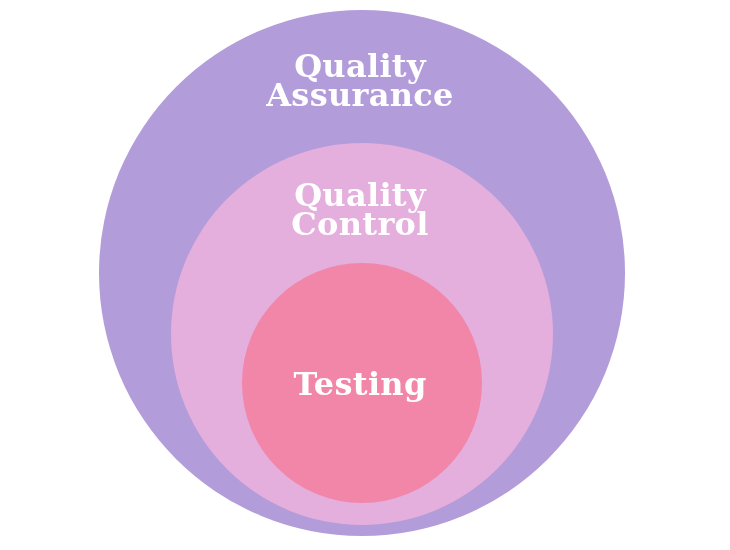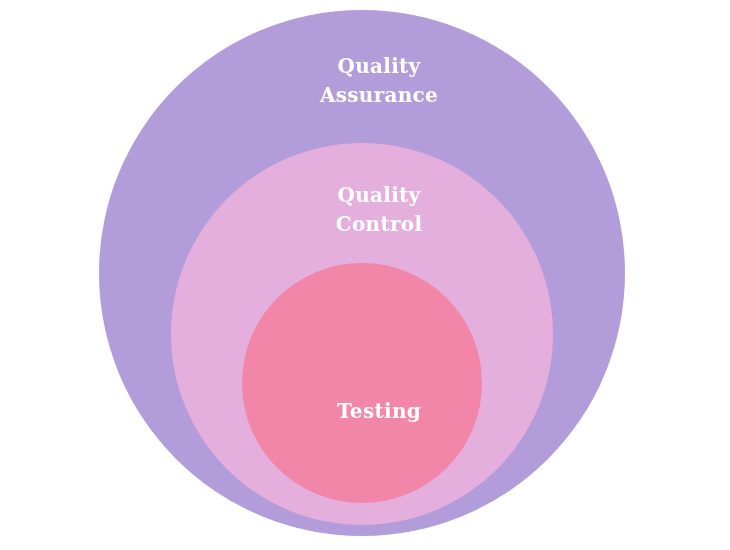--- a/index.html
+++ b/index.html
@@ -35,26 +35,26 @@
     height: 382px;
   }
   .circle-inner {
     left: 242px;
     top: 263px;
     width: 240px;
     height: 240px;
   }
   .ring-label {
     position: absolute;
-    left: 199px;
+    left: 180px;
     width: 360px;
     text-align: center;
     color: #ffffff;
     font-weight: bold;
-    font-size: 20px;
+    font-size: 32px;
     line-height: 29px;
     white-space: pre-line;
     letter-spacing: 0.3px;
     user-select: none;
   }
   .label-qa  { top: 52px; }
   .label-qc  { top: 181px; }
   .label-testing { top: 370px; }
 </style>
 </head>
@@ -67,15 +67,15 @@
   <div class="circle circle-middle" style="background-color: rgb(228, 174, 221);"></div>
 
   <div class="circle circle-inner" style="background-color: rgb(241, 134, 169);"></div>
 
   <div class="ring-label label-qa" style="color: rgb(255, 255, 255);">Quality
 Assurance</div>
 
   <div class="ring-label label-qc" style="color: rgb(255, 255, 255);">Quality
 Control</div>
 
-  <div class="ring-label label-testing" style="color: rgb(255, 255, 255); margin-top: 27px;">Testing</div>
+  <div class="ring-label label-testing" style="color: rgb(255, 255, 255);">Testing</div>
 
 </div>
 
 </body></html>

